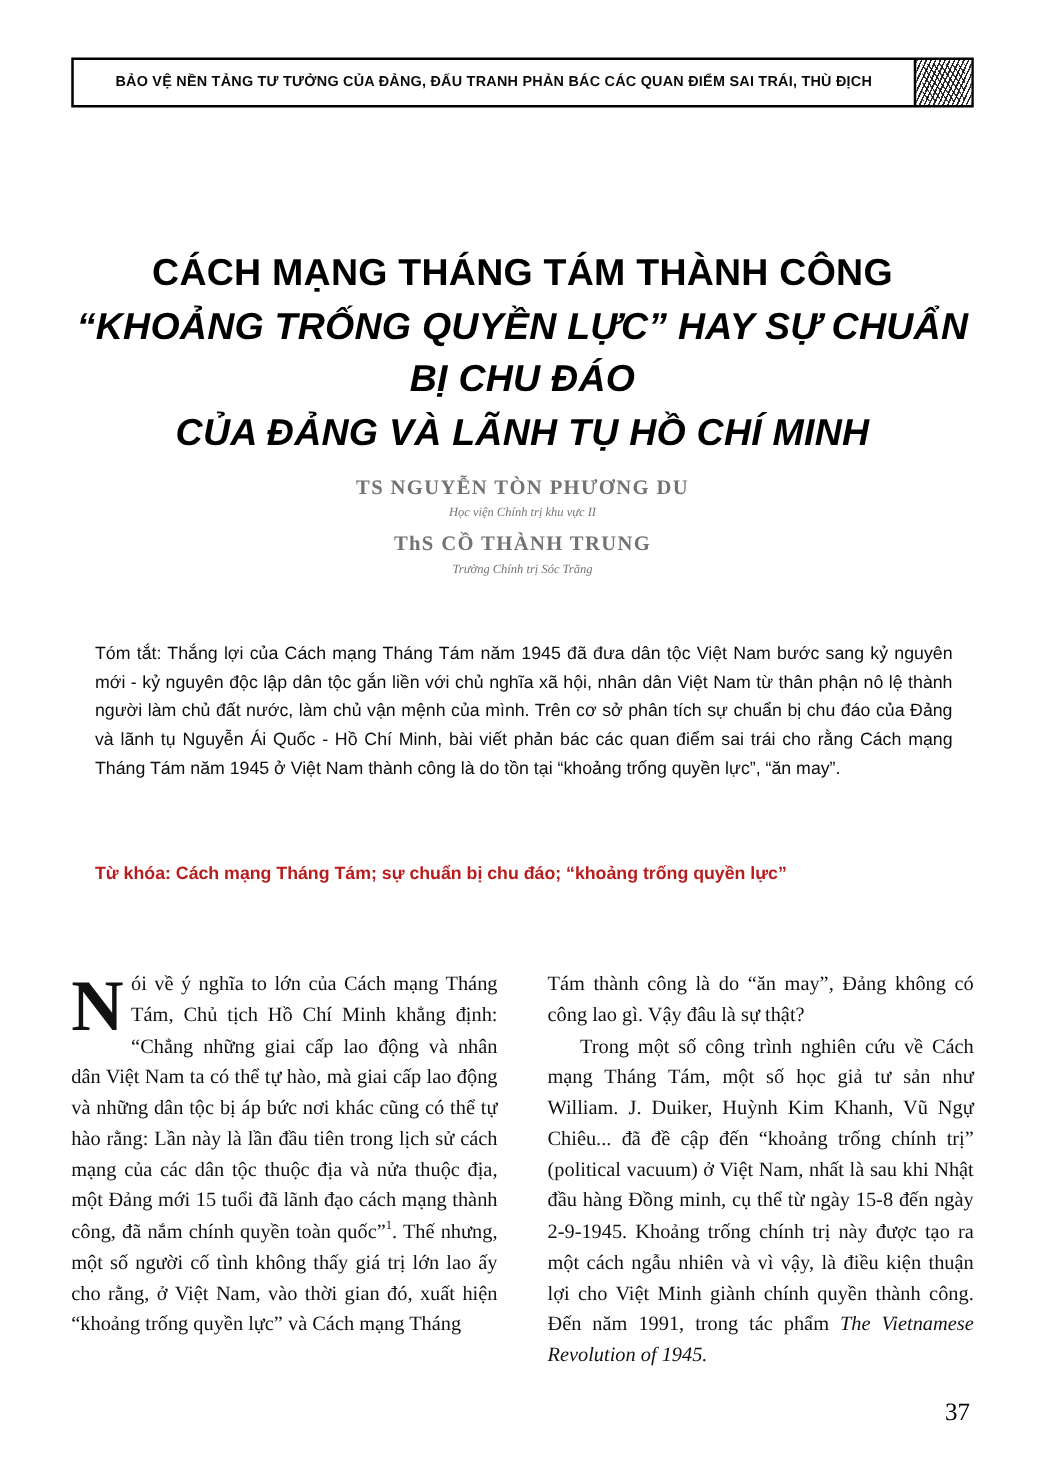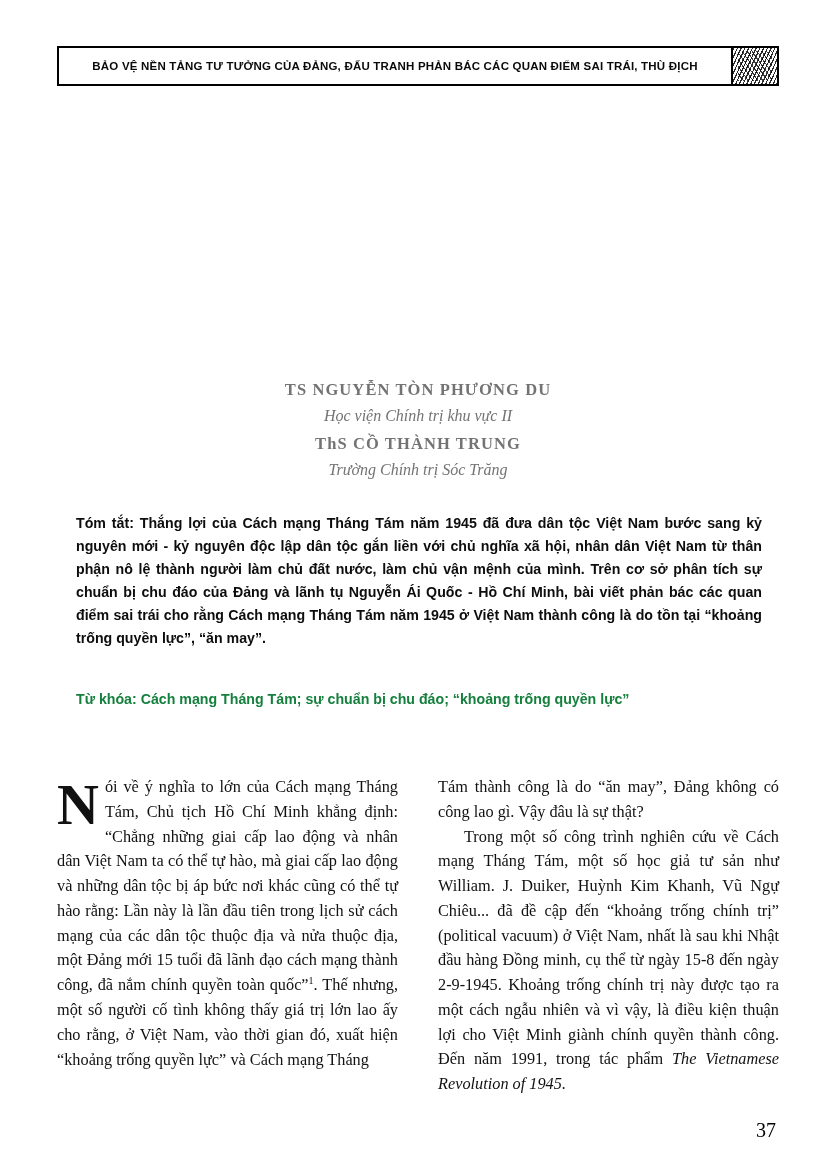--- a/index.html
+++ b/index.html
@@ -101,48 +101,48 @@
   .author-name {
     font-family: "Liberation Serif", serif;
     font-weight: bold;
     font-size: 16.5px;
     letter-spacing: 1.1px;
     line-height: 1.5;
   }
   .author-aff {
     font-family: "Liberation Serif", serif;
     font-style: italic;
-    font-size: 16px;
+    font-size: 10px;
     line-height: 1.6;
     margin-bottom: 4px;
   }
 
   
   .abstract {
     position: absolute;
     left: 76px;
     top: 512px;
     width: 686px;
     font-family: "Liberation Sans", sans-serif;
-    font-weight: bold;
+    font-weight: normal;
     font-size: 14.2px;
     line-height: 1.62;
     text-align: justify;
     color: #0d0d0d;
   }
   .keywords {
     position: absolute;
     left: 76px;
     top: 688px;
     width: 686px;
     font-family: "Liberation Sans", sans-serif;
     font-weight: bold;
     font-size: 14.2px;
     line-height: 1.62;
-    color: #15803d;
+    color: #b91c1c;
   }
 
   
   .body-cols {
     position: absolute;
     left: 57px;
     top: 775px;
     width: 722px;
     height: 350px;
     display: flex;
@@ -190,20 +190,25 @@
 </head>
 <body>
 
 <div class="page">
 
   <div class="runhead">
     <div class="runhead-text">BẢO VỆ NỀN TẢNG TƯ TƯỞNG CỦA ĐẢNG, ĐẤU TRANH PHẢN BÁC CÁC QUAN ĐIỂM SAI TRÁI, THÙ ĐỊCH</div>
     <div class="runhead-mark"></div>
   </div>
 
+  <div class="title-block">
+    <div class="title-line">CÁCH MẠNG THÁNG TÁM THÀNH CÔNG</div>
+    <div class="title-line italic">“KHOẢNG TRỐNG QUYỀN LỰC” HAY SỰ CHUẨN BỊ CHU ĐÁO</div>
+    <div class="title-line italic">CỦA ĐẢNG VÀ LÃNH TỤ HỒ CHÍ MINH</div>
+  </div>
 
   <div class="authors">
     <div class="author-name">TS NGUYỄN TÒN PHƯƠNG DU</div>
     <div class="author-aff">Học viện Chính trị khu vực II</div>
     <div class="author-name">ThS CỒ THÀNH TRUNG</div>
     <div class="author-aff">Trường Chính trị Sóc Trăng</div>
   </div>
 
   <div class="abstract">Tóm tắt: Thắng lợi của Cách mạng Tháng Tám năm 1945 đã đưa dân tộc Việt Nam bước sang kỷ nguyên mới - kỷ nguyên độc lập dân tộc gắn liền với chủ nghĩa xã hội, nhân dân Việt Nam từ thân phận nô lệ thành người làm chủ đất nước, làm chủ vận mệnh của mình. Trên cơ sở phân tích sự chuẩn bị chu đáo của Đảng và lãnh tụ Nguyễn Ái Quốc - Hồ Chí Minh, bài viết phản bác các quan điểm sai trái cho rằng Cách mạng Tháng Tám năm 1945 ở Việt Nam thành công là do tồn tại “khoảng trống quyền lực”, “ăn may”.</div>
 

